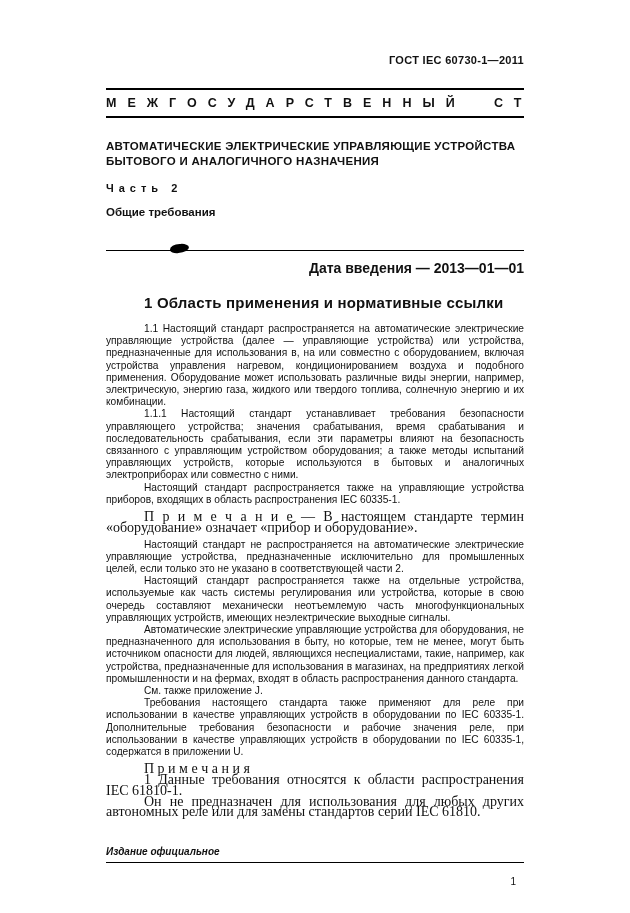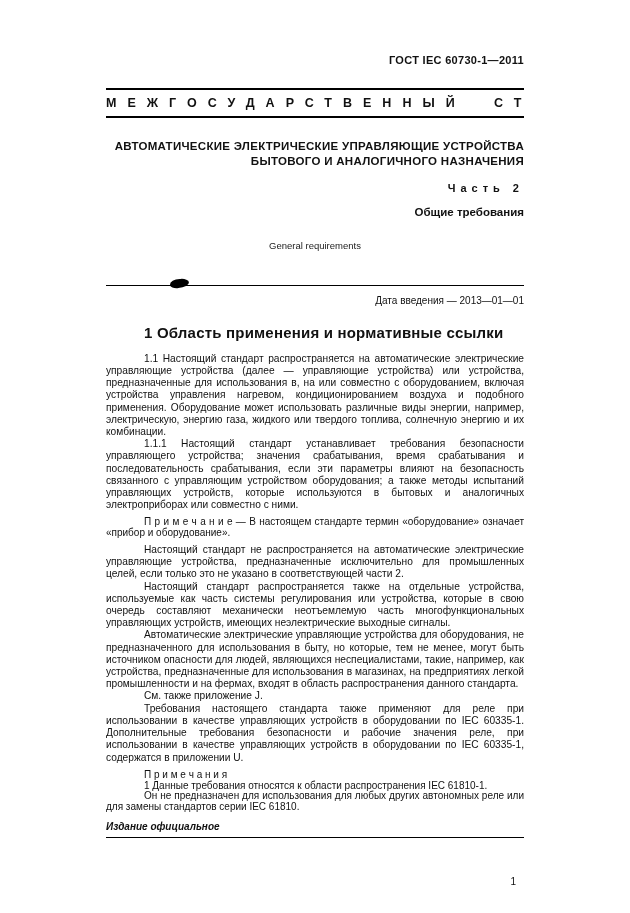--- a/index.html
+++ b/index.html
@@ -29,21 +29,21 @@
     border-bottom:2px solid #000;
     padding:6px 0 6px 0;
     font-weight:bold;
     font-size:12.5px;
     letter-spacing:11px;
     word-spacing:14px;
     white-space:nowrap;
     overflow:hidden;
   }
 
-  .title-block { margin-top:22px; text-align:right; font-weight:bold; }
+  .title-block { margin-top:22px; text-align:left; font-weight:bold; }
   .title-l1 { font-size:11.5px; letter-spacing:0.3px; }
   .title-l2 { font-size:11.5px; letter-spacing:0.3px; margin-top:3px; }
   .part-label { font-size:11px; letter-spacing:5px; margin-top:15px; }
   .subtitle { font-size:11.5px; margin-top:12px; }
 
   .title-en { margin-top:22px; text-align:center; font-size:9.5px; line-height:1.35; color:#222; }
 
   .mid-rule {
     margin-top:32px;
     border-top:1.5px solid #000;
@@ -57,60 +57,61 @@
   }
   .blob-2 {
     position:absolute; left:478px; top:-4px;
     width:9px; height:6px; background:#000;
     border-radius:50%;
   }
 
   .effective-date {
     margin-top:9px;
     text-align:right;
-    font-weight:normal;
-    font-size:10px;
+    font-weight:bold;
+    font-size:14px;
   }
 
   .section-heading {
     margin-top:18px;
     padding-left:38px;
     font-weight:bold;
     font-size:15px;
     letter-spacing:0.2px;
   }
 
   .body-text { margin-top:12px; }
   p.body-p {
     font-size:10.2px;
     line-height:12.2px;
     text-align:justify;
     text-indent:38px;
     color:#111;
   }
   p.note-p {
-    font-size:10px;
+    font-size:14px;
     line-height:10.8px;
     text-align:justify;
     text-indent:38px;
     color:#111;
+    font-family:Liberation Serif, serif;
   }
   p.note-single { margin:6px 0 5px 0; }
   p.notes-head { margin-top:6px; }
 
   .change-bar {
     position:absolute;
     left:590px; top:527px;
     width:2px; height:46px;
     background:#2a2a2a;
   }
 
   .footer {
     position:absolute;
-    left:42px; right:42px; top:813px;
+    left:42px; right:42px; top:838px;
   }
   .footer-note {
     font-weight:bold;
     font-style:italic;
     font-size:10px;
     padding-bottom:5px;
     border-bottom:1.5px solid #000;
   }
   .page-number {
     position:absolute;
@@ -129,35 +130,35 @@
     <div class="band">МЕЖГОСУДАРСТВЕННЫЙ СТАНДАРТ</div>
 
     <div class="title-block">
       <div class="title-l1">АВТОМАТИЧЕСКИЕ ЭЛЕКТРИЧЕСКИЕ УПРАВЛЯЮЩИЕ УСТРОЙСТВА</div>
       <div class="title-l2">БЫТОВОГО И АНАЛОГИЧНОГО НАЗНАЧЕНИЯ</div>
       <div class="part-label">Часть 2</div>
       <div class="subtitle">Общие требования</div>
     </div>
 
     <div class="title-en">
-      <div>General requirements</div>
     </div>
 
     <div class="mid-rule">
       <span class="blob-1"></span>
       <span class="blob-2"></span>
     </div>
 
     <div class="effective-date">Дата введения — 2013—01—01</div>
 
     <div class="section-heading">1 Область применения и нормативные ссылки</div>
 
     <div class="body-text">
       <p class="body-p">1.1 Настоящий стандарт распространяется на автоматические электрические управляющие устройства (далее — управляющие устройства) или устройства, предназначенные для использования в, на или совместно с оборудованием, включая устройства управления нагревом, кондиционированием воздуха и подобного применения. Оборудование может использовать различные виды энергии, например, электрическую, энергию газа, жидкого или твердого топлива, солнечную энергию и их комбинации.</p>
       <p class="body-p">1.1.1 Настоящий стандарт устанавливает требования безопасности управляющего устройства; значения срабатывания, время срабатывания и последовательность срабатывания, если эти параметры влияют на безопасность связанного с управляющим устройством оборудования; а также методы испытаний управляющих устройств, которые используются в бытовых и аналогичных электроприборах или совместно с ними.</p>
+      <p class="body-p">Настоящий стандарт распространяется также на управляющие устройства приборов, входящих в область распространения IEC 60335-1.</p>
       <p class="note-p note-single">П р и м е ч а н и е — В настоящем стандарте термин «оборудование» означает «прибор и оборудование».</p>
       <p class="body-p">Настоящий стандарт не распространяется на автоматические электрические управляющие устройства, предназначенные исключительно для промышленных целей, если только это не указано в соответствующей части 2.</p>
       <p class="body-p">Настоящий стандарт распространяется также на отдельные устройства, используемые как часть системы регулирования или устройства, которые в свою очередь составляют механически неотъемлемую часть многофункциональных управляющих устройств, имеющих неэлектрические выходные сигналы.</p>
       <p class="body-p">Автоматические электрические управляющие устройства для оборудования, не предназначенного для использования в быту, но которые, тем не менее, могут быть источником опасности для людей, являющихся неспециалистами, такие, например, как устройства, предназначенные для использования в магазинах, на предприятиях легкой промышленности и на фермах, входят в область распространения данного стандарта.</p>
       <p class="body-p">См. также приложение J.</p>
       <p class="body-p">Требования настоящего стандарта также применяют для реле при использовании в качестве управляющих устройств в оборудовании по IEC 60335-1. Дополнительные требования безопасности и рабочие значения реле, при использовании в качестве управляющих устройств в оборудовании по IEC 60335-1, содержатся в приложении U.</p>
       <p class="note-p notes-head">П р и м е ч а н и я</p>
       <p class="note-p">1 Данные требования относятся к области распространения IEC 61810-1.</p>
       <p class="note-p">Он не предназначен для использования для любых других автономных реле или для замены стандартов серии IEC 61810.</p>
     </div>

